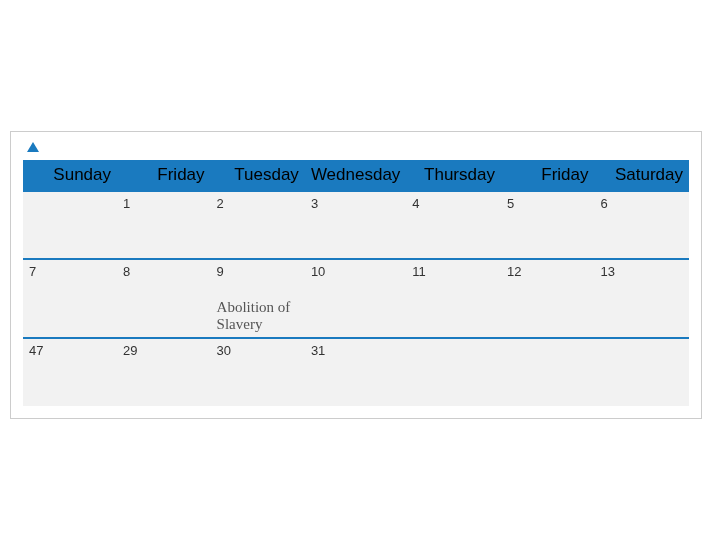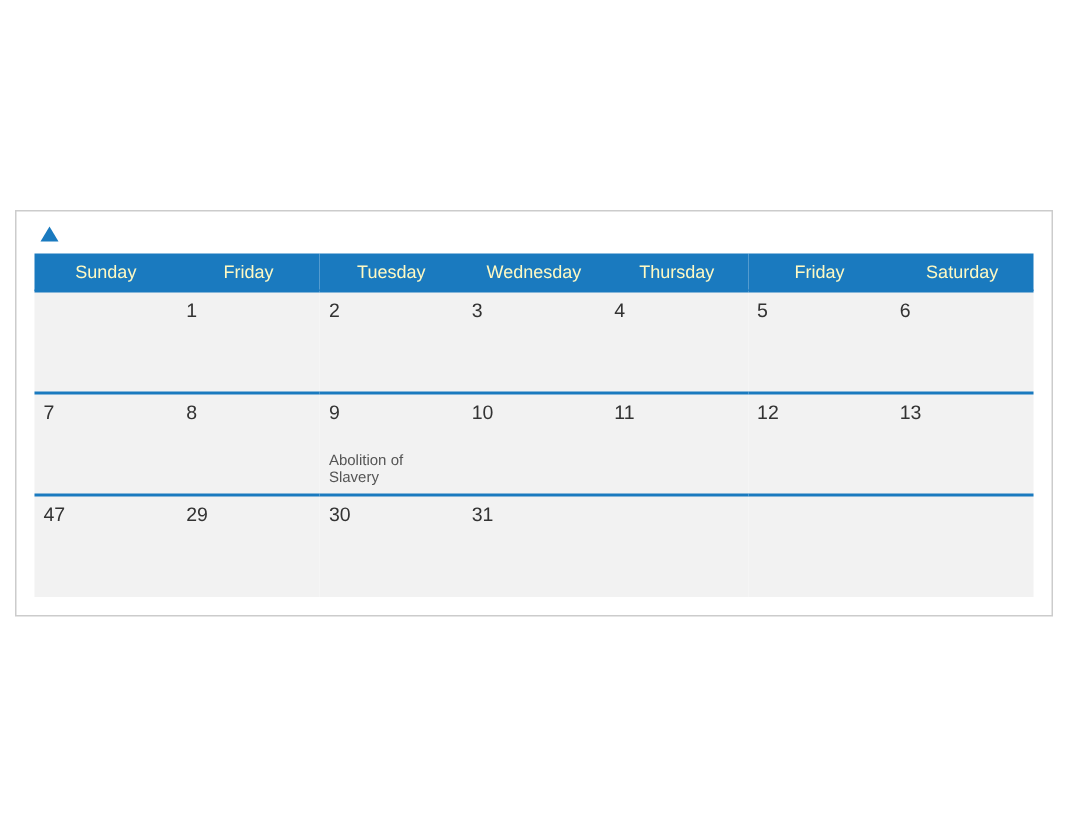--- a/index.html
+++ b/index.html
@@ -65,25 +65,25 @@
       color: #555;
       text-align: right;
       min-width: 120px;
     }
     .calendar-grid {
       width: 100%;
       border-collapse: collapse;
     }
     .calendar-grid thead tr th {
       background: #1a7abf;
-      color: #fef9c3;
-      font-size: 12px;
+      color: #000000;
+      font-size: 17px;
       font-weight: normal;
       padding: 5px 6px;
-      text-align: center;
+      text-align: right;
       border: none;
     }
     .calendar-grid tbody tr {
       border-top: 2px solid #1a7abf;
     }
     .calendar-grid tbody tr td {
       background: #f2f2f2;
       vertical-align: top;
       padding: 4px 6px 4px 6px;
       height: 68px;
@@ -91,24 +91,25 @@
       color: #333;
       width: calc(100% / 7);
       border: none;
     }
     .day-number {
       font-size: 13px;
       color: #333;
       display: block;
     }
     .event-text {
-      font-size: 10px;
+      font-size: 15px;
       color: #555;
       margin-top: 20px;
       display: block;
+      font-family: Liberation Serif, serif;
     }
   </style>
 </head>
 <body>
 
 <div class="calendar-container">
   <div class="calendar-header">
     <div class="logo">
       <span class="logo-general"></span>
       <span class="logo-blue">

